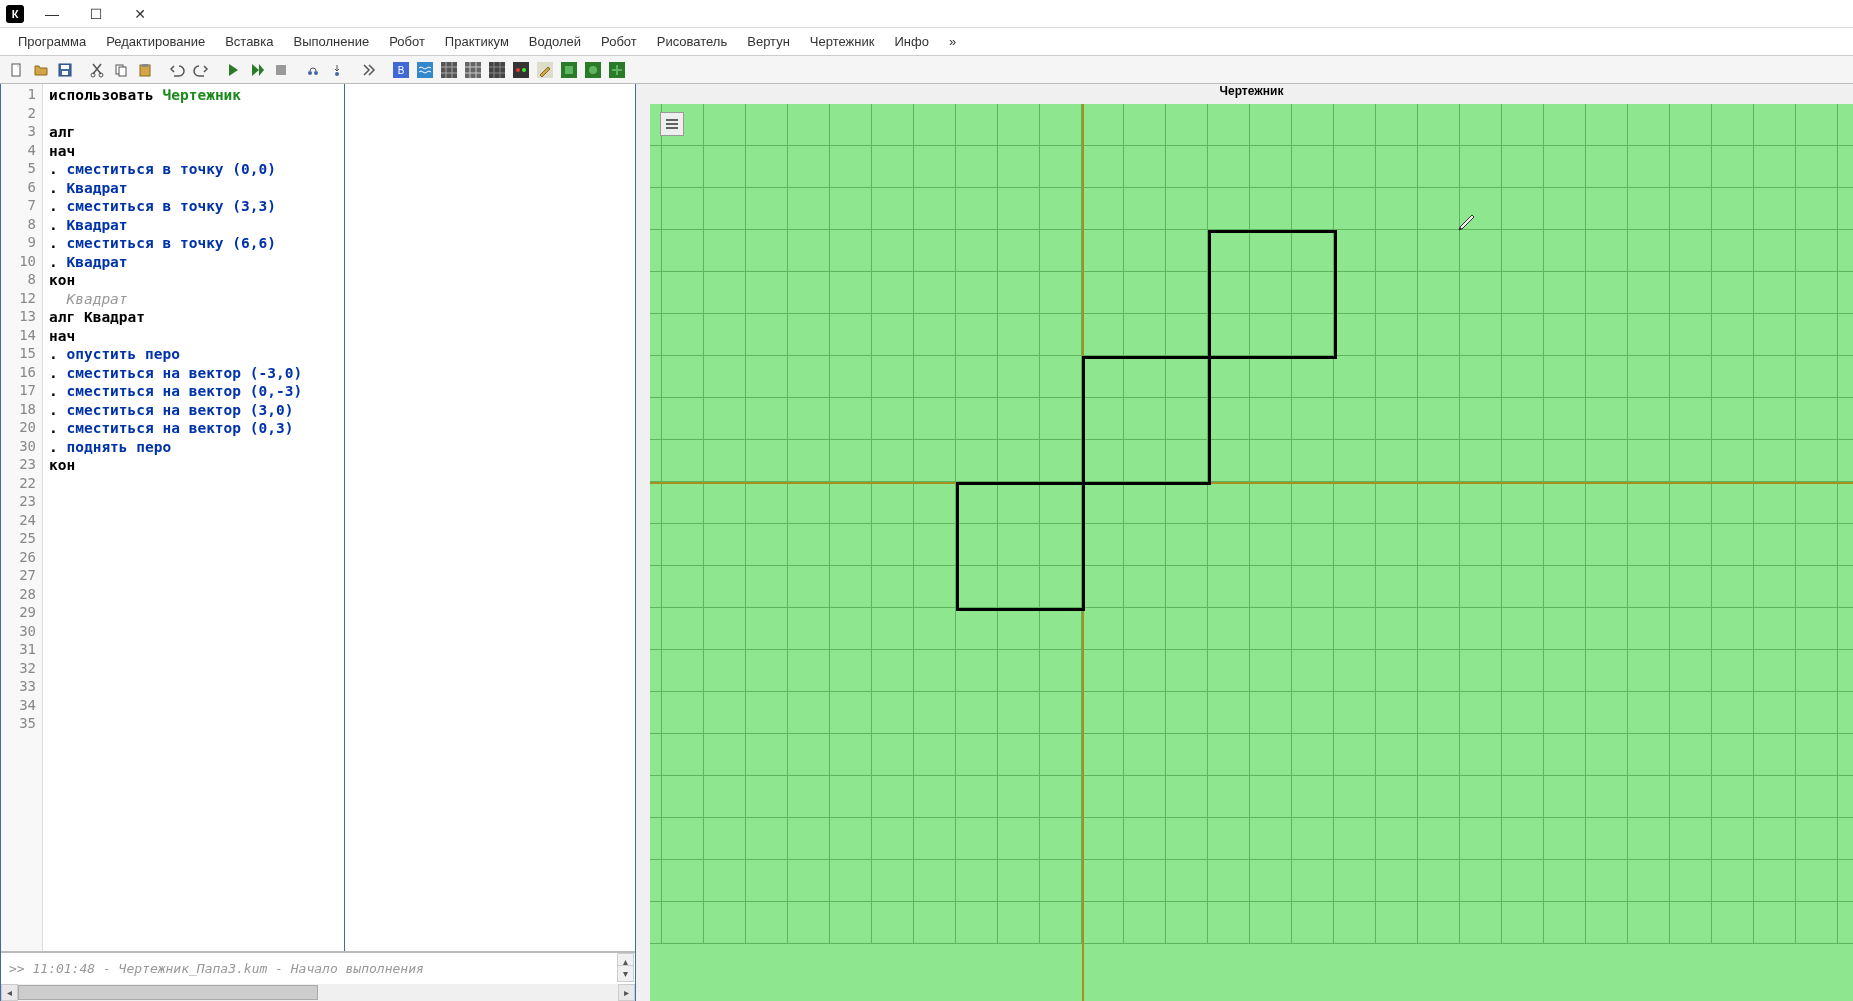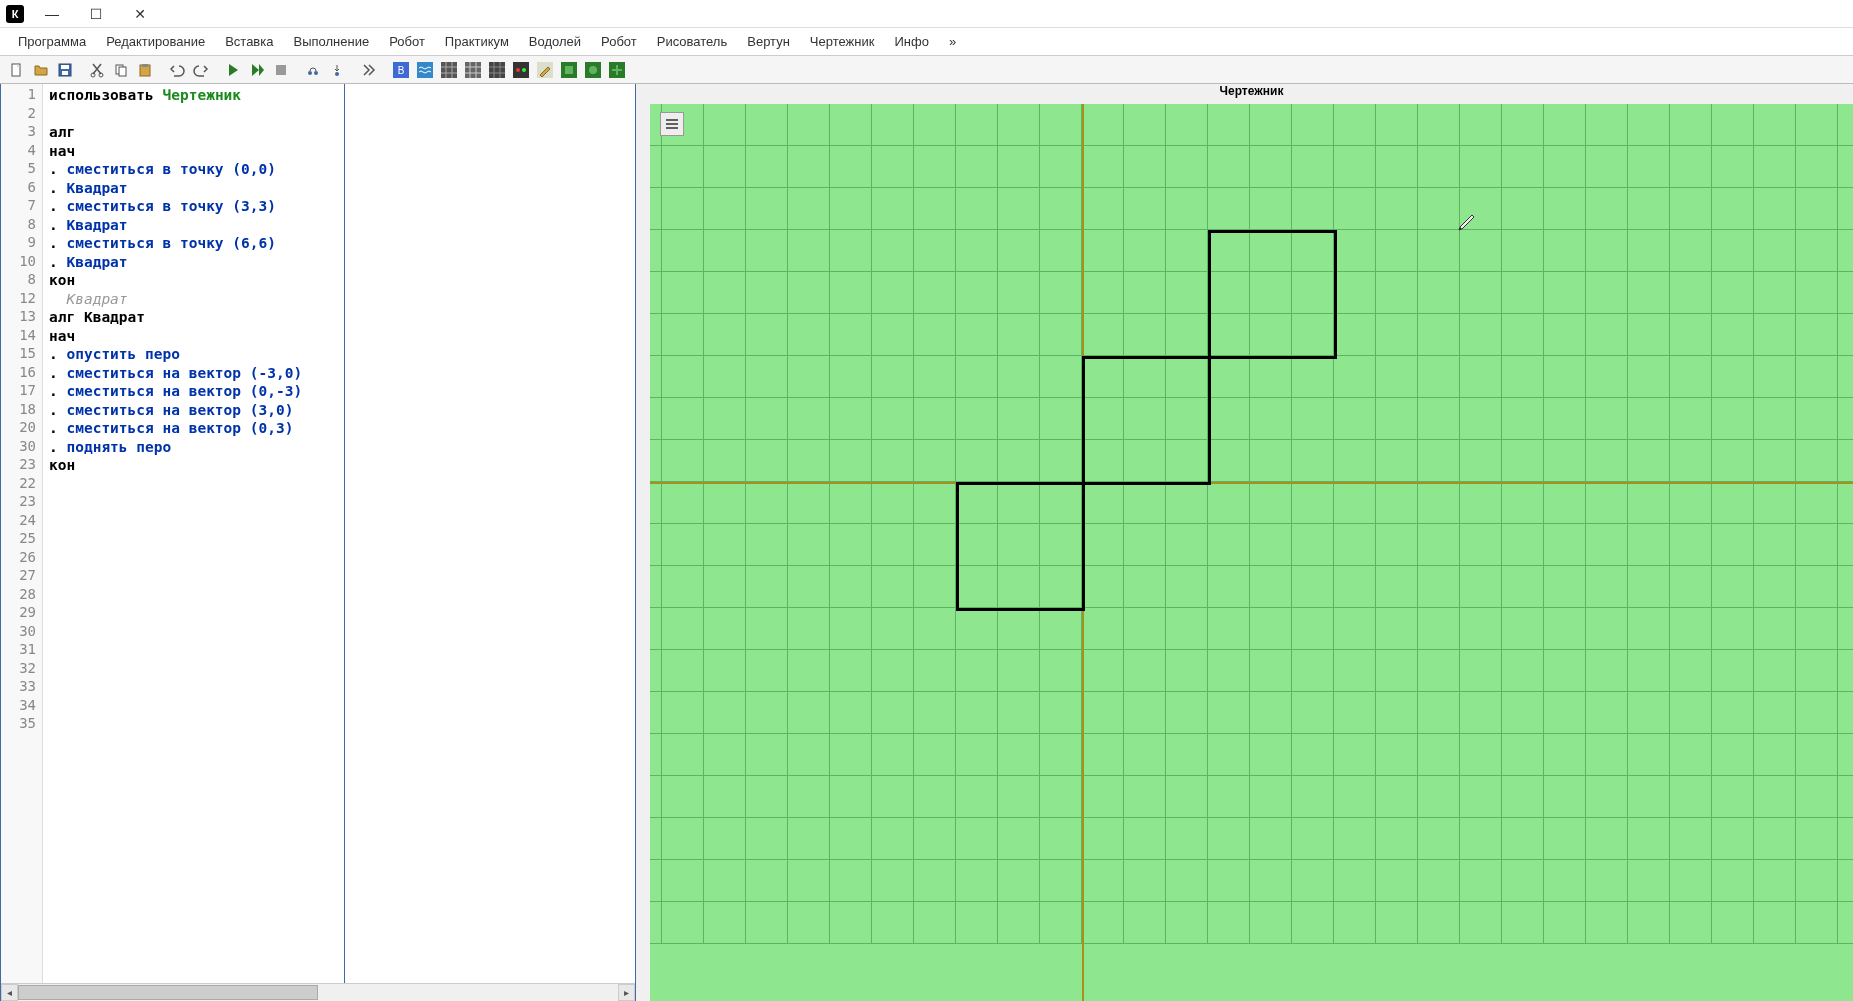--- a/index.html
+++ b/index.html
@@ -266,20 +266,25 @@
           <div>29</div>
           <div>30</div>
           <div>31</div>
           <div>32</div>
           <div>33</div>
           <div>34</div>
           <div>35</div>
         </div>
       <div class="code" id="code"><div><span class="kw">использовать </span><span class="green">Чертежник</span></div><div>&nbsp;</div><div><span class="kw">алг</span></div><div><span class="kw">нач</span></div><div><span class="dot">. </span><span class="cmd">сместиться в точку</span><span class="paren"> (</span><span class="num">0</span><span class="paren">,</span><span class="num">0</span><span class="paren">)</span></div><div><span class="dot">. </span><span class="cmd">Квадрат</span></div><div><span class="dot">. </span><span class="cmd">сместиться в точку</span><span class="paren"> (</span><span class="num">3</span><span class="paren">,</span><span class="num">3</span><span class="paren">)</span></div><div><span class="dot">. </span><span class="cmd">Квадрат</span></div><div><span class="dot">. </span><span class="cmd">сместиться в точку</span><span class="paren"> (</span><span class="num">6</span><span class="paren">,</span><span class="num">6</span><span class="paren">)</span></div><div><span class="dot">. </span><span class="cmd">Квадрат</span></div><div><span class="kw">кон</span></div><div><span class="comment">  Квадрат</span></div><div><span class="kw">алг </span><span class="kw">Квадрат</span></div><div><span class="kw">нач</span></div><div><span class="dot">. </span><span class="cmd">опустить перо</span></div><div><span class="dot">. </span><span class="cmd">сместиться на вектор</span><span class="paren"> (</span><span class="num">-3</span><span class="paren">,</span><span class="num">0</span><span class="paren">)</span></div><div><span class="dot">. </span><span class="cmd">сместиться на вектор</span><span class="paren"> (</span><span class="num">0</span><span class="paren">,</span><span class="num">-3</span><span class="paren">)</span></div><div><span class="dot">. </span><span class="cmd">сместиться на вектор</span><span class="paren"> (</span><span class="num">3</span><span class="paren">,</span><span class="num">0</span><span class="paren">)</span></div><div><span class="dot">. </span><span class="cmd">сместиться на вектор</span><span class="paren"> (</span><span class="num">0</span><span class="paren">,</span><span class="num">3</span><span class="paren">)</span></div><div><span class="dot">. </span><span class="cmd">поднять перо</span></div><div><span class="kw">кон</span></div><div>&nbsp;</div><div>&nbsp;</div><div>&nbsp;</div><div>&nbsp;</div><div>&nbsp;</div><div>&nbsp;</div><div>&nbsp;</div><div>&nbsp;</div><div>&nbsp;</div><div>&nbsp;</div><div>&nbsp;</div><div>&nbsp;</div><div>&nbsp;</div><div>&nbsp;</div></div>
       <div class="side-blank"></div>
+    </div>
+    <div style="position:relative; height:32px; border-top:1px solid #bbb;">
+      <div class="console" style="height:32px;">&gt;&gt; 11:01:48 - Чертежник_Папа3.kum - Начало выполнения</div>
+      <div class="vscroll-btn" style="right:1px; top:1px;">▴</div>
+      <div class="vscroll-btn" style="right:1px; bottom:1px;">▾</div>
     </div>
     <div class="hscroll">
       <div class="arrow">◂</div>
       <div class="track">
           <div class="thumb"></div>
         </div>
       <div class="arrow">▸</div>
     </div>
   </div>
 

